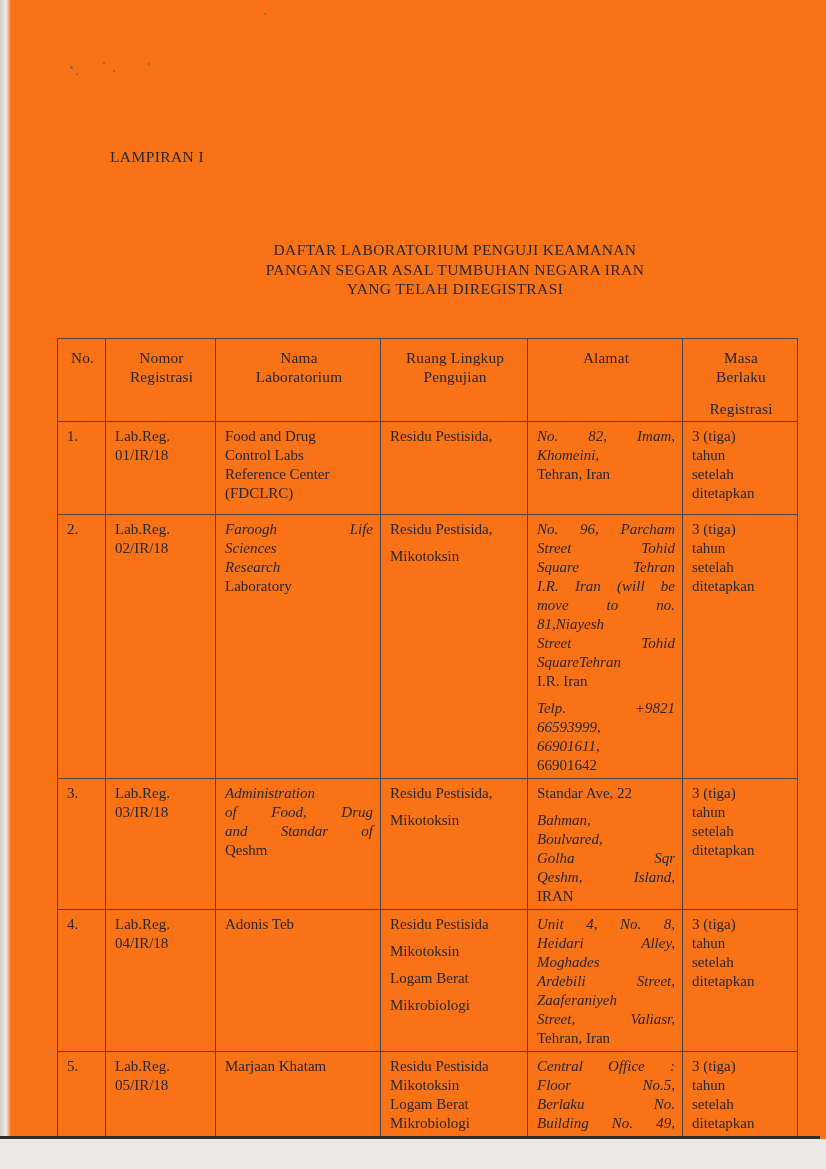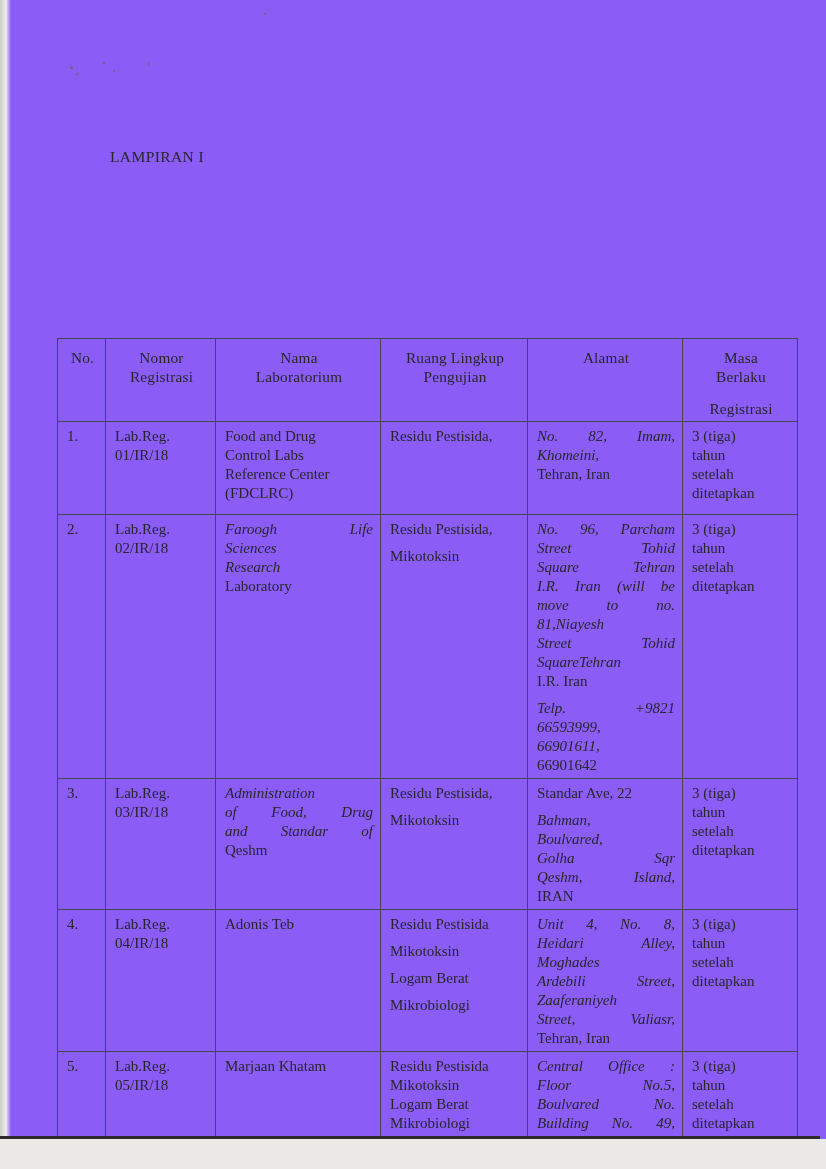--- a/index.html
+++ b/index.html
@@ -1,16 +1,16 @@
 <!DOCTYPE html>
 <html><head>
 <meta charset="utf-8">
 <style>
   html,body{margin:0;padding:0;background:#e9e8e4;}
-  .page{position:relative;width:826px;height:1169px;background:#8b5cf6;overflow:hidden;
+  .page{position:relative;width:826px;height:1169px;background:#f97316;overflow:hidden;
         font-family:"Liberation Serif","DejaVu Serif",serif;color:#27272d;}
   .edge-left{position:absolute;left:0;top:0;width:11px;height:1169px;
         background:linear-gradient(90deg,#cfcfcb,#ededea 55%,rgba(251,251,249,0));}
   .speck{position:absolute;background:#6b6b6b;border-radius:50%;}
   .doc-header{position:absolute;top:147px;left:110px;display:flex;gap:18px;
         font-size:15.5px;letter-spacing:.4px;line-height:19.5px;white-space:pre;}
   .doc-title{position:absolute;top:240px;left:130px;width:650px;text-align:center;
         font-size:15.5px;letter-spacing:.4px;line-height:19.5px;}
   .tablewrap{position:absolute;left:57px;top:338px;width:742px;height:800px;overflow:hidden;}
   table{border-collapse:collapse;table-layout:fixed;width:740px;}
@@ -35,20 +35,25 @@
   <div class="speck" style="left:103px;top:62px;width:2px;height:2px;"></div>
   <div class="speck" style="left:113px;top:70px;width:2px;height:2px;"></div>
   <div class="speck" style="left:148px;top:63px;width:2px;height:2px;"></div>
   <div class="speck" style="left:264px;top:13px;width:2px;height:2px;"></div>
 
   <div class="doc-header">
     <div>LAMPIRAN I</div>
     <div id="doc-header-lines"></div>
   </div>
 
+  <div class="doc-title" id="doc-title">
+      <div class="line">DAFTAR LABORATORIUM PENGUJI KEAMANAN</div>
+      <div class="line">PANGAN SEGAR ASAL TUMBUHAN NEGARA IRAN</div>
+      <div class="line">YANG TELAH DIREGISTRASI</div>
+    </div>
 
   <div class="tablewrap">
     <table>
       <colgroup>
         <col style="width:48px">
           <col style="width:110px">
           <col style="width:165px">
         <col style="width:147px">
           <col style="width:155px">
           <col style="width:115px">
@@ -294,21 +299,21 @@
                 <div class="line">Residu Pestisida</div>
                 <div class="line">Mikotoksin</div>
                 <div class="line">Logam Berat</div>
                 <div class="line">Mikrobiologi</div>
               </div>
             </td>
             <td>
               <div class="para">
                 <div class="line sp">Central Office :</div>
                 <div class="line sp">Floor No.5,</div>
-                <div class="line sp">Boulvared No.</div>
+                <div class="line sp">Berlaku No.</div>
                 <div class="line sp">Building No. 49,</div>
                 <div class="line">Vesal Shirazi</div>
               </div>
             </td>
             <td>
               <div class="para">
                 <div class="line">3 (tiga)</div>
                 <div class="line">tahun</div>
                 <div class="line">setelah</div>
                 <div class="line">ditetapkan</div>

